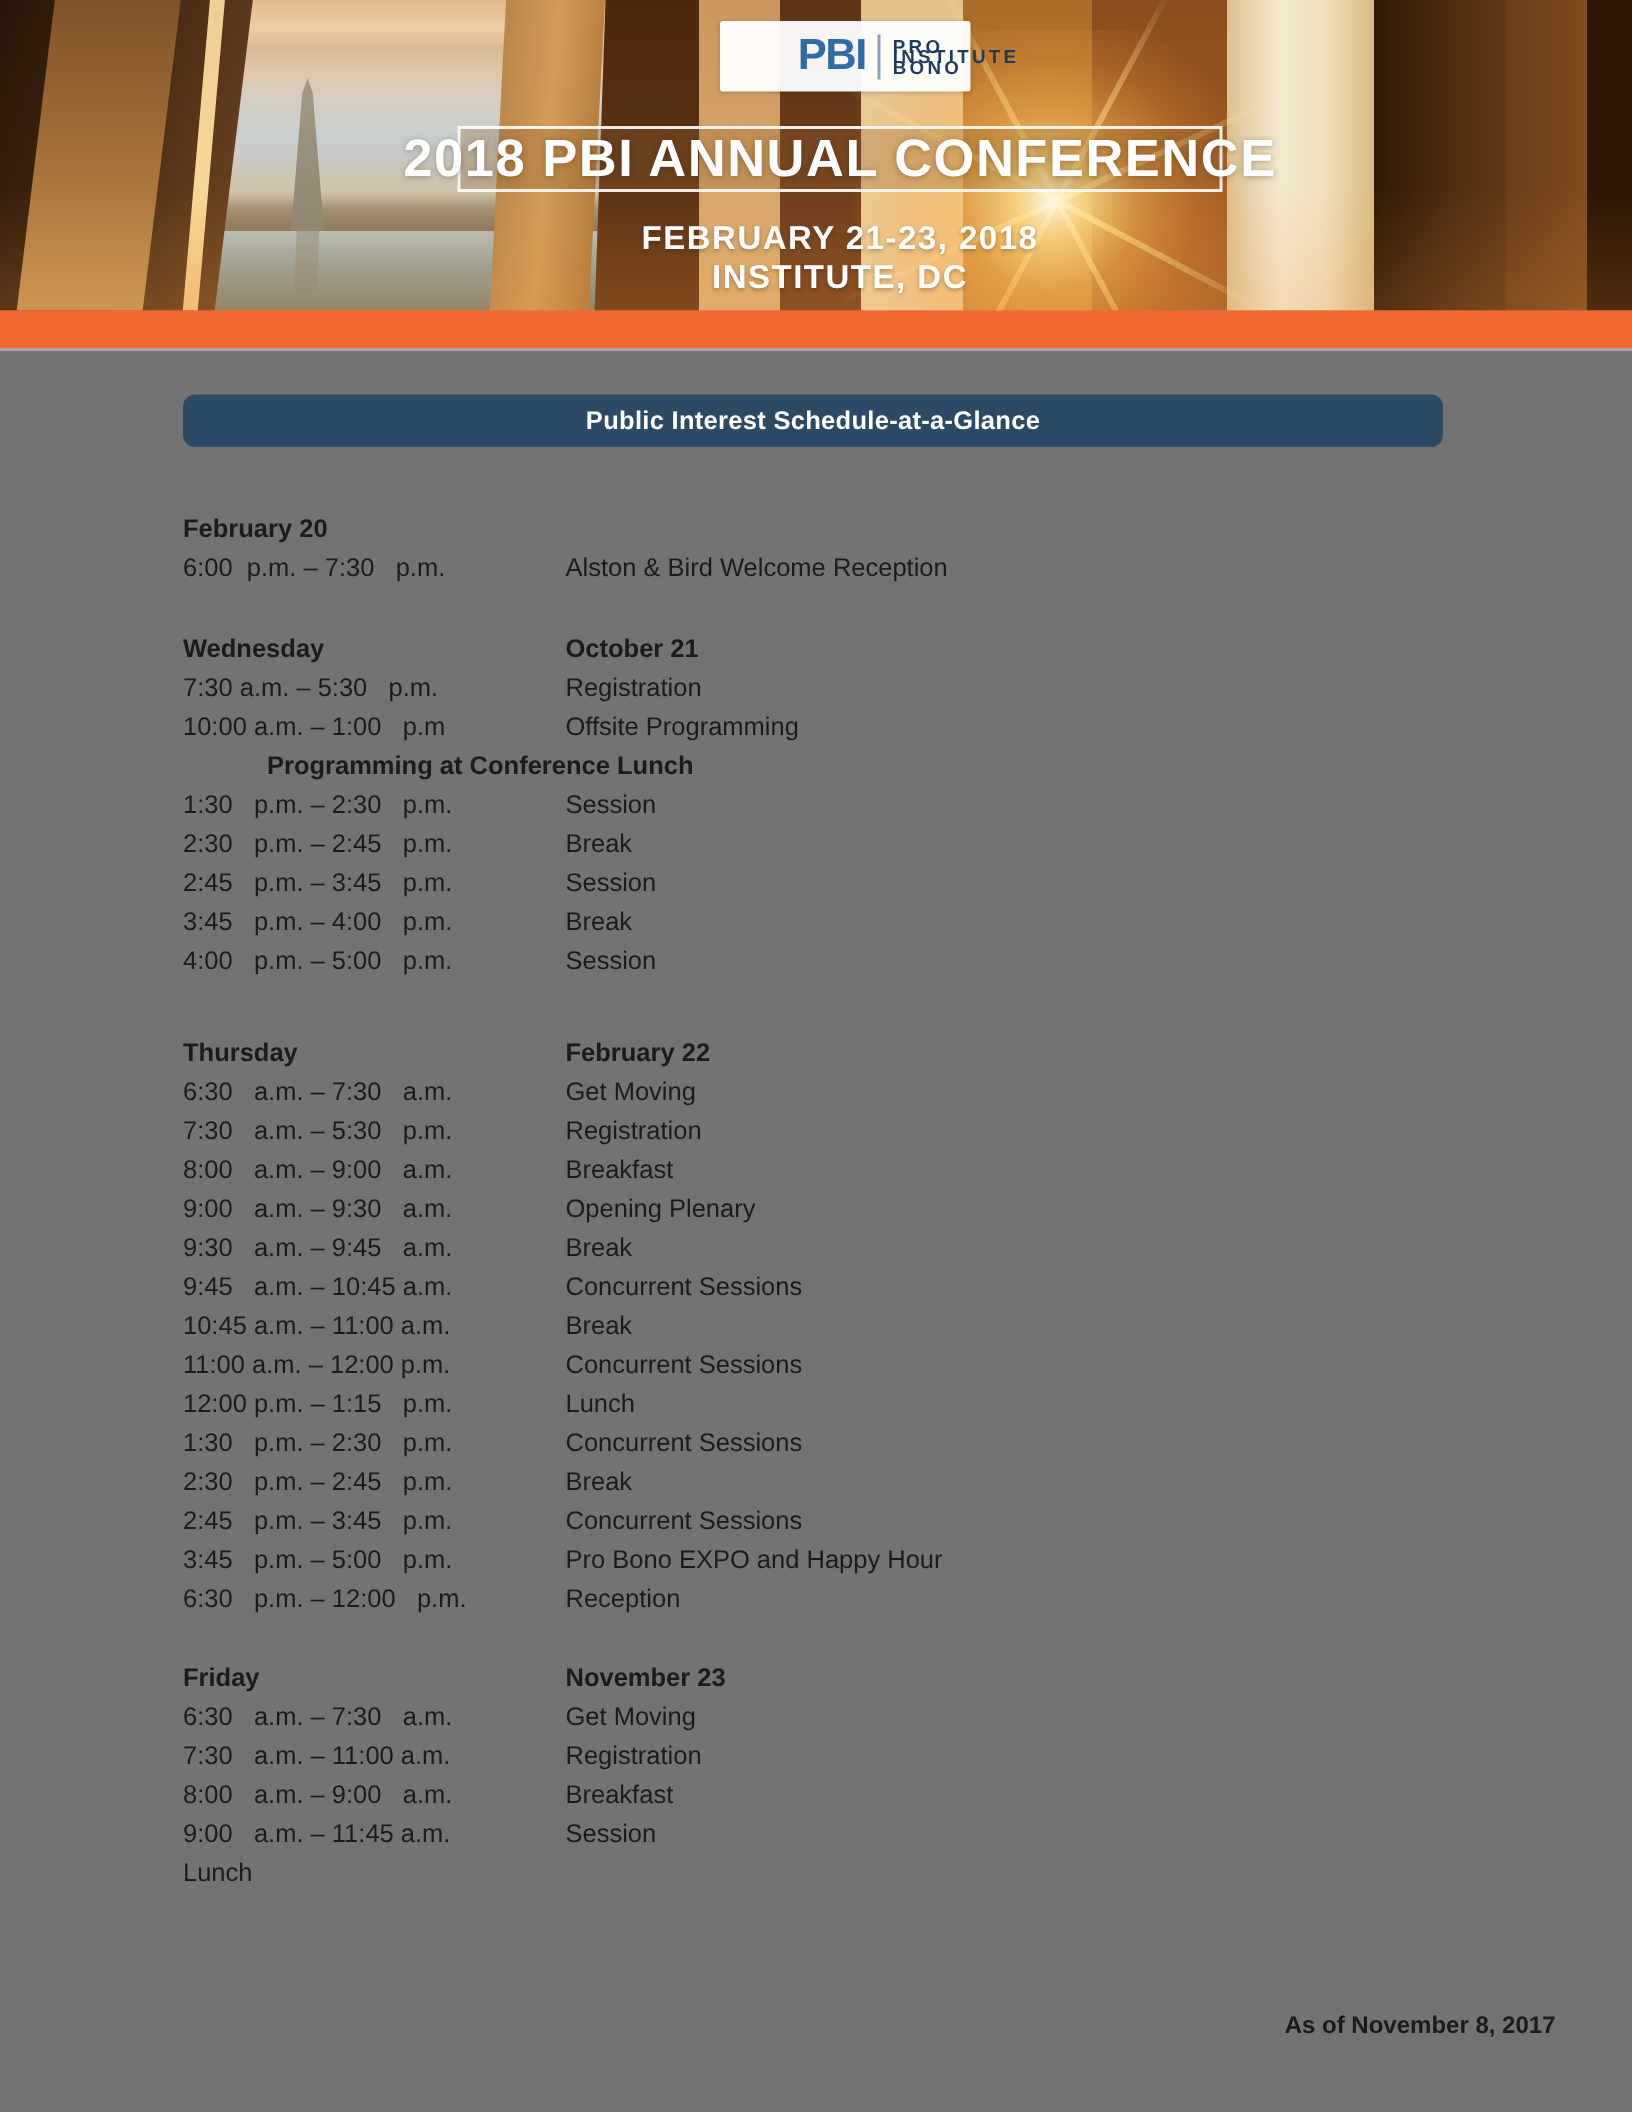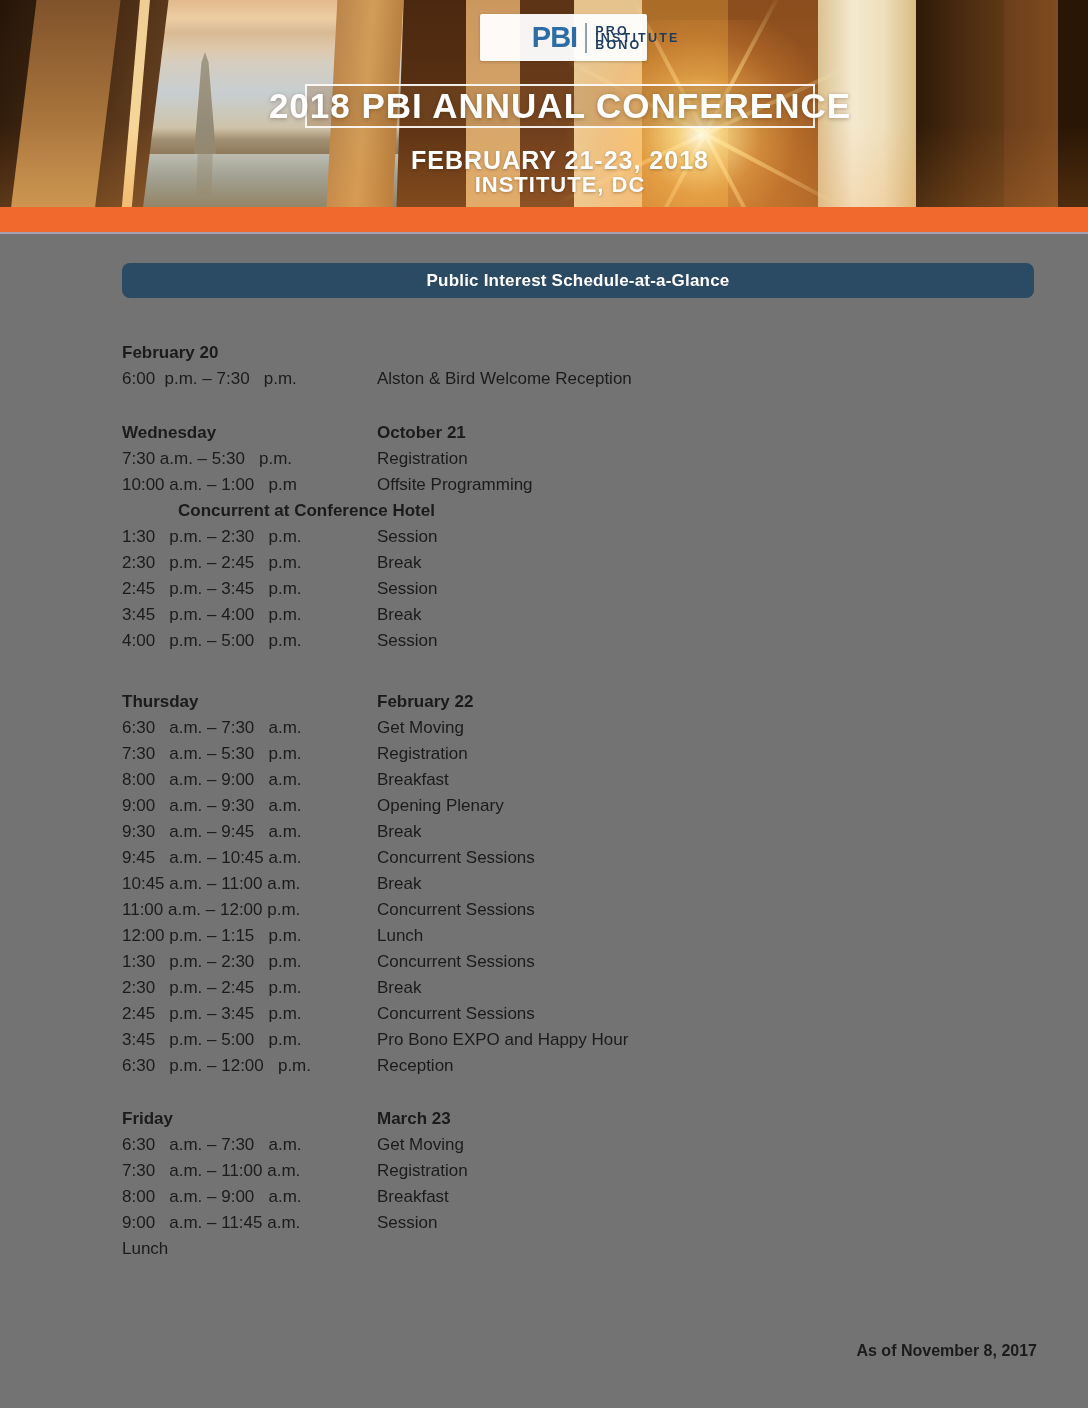--- a/index.html
+++ b/index.html
@@ -57,29 +57,29 @@
   .logo-divider{width:2px;height:30px;background:#8fa3b5;}
   .logo-text{display:flex;flex-direction:column;justify-content:center;}
   .logo-text span{font-size:12.5px;font-weight:700;letter-spacing:2.2px;color:var(--logo-navy);line-height:14px;}
 
   .title-box{left:305px;top:84px;width:510px;height:44px;border:2px solid rgba(255,255,255,.9);
              background:rgba(150,100,50,.30);display:flex;align-items:center;justify-content:center;}
   .title-box span{font-size:35px;font-weight:700;color:#ffffff;letter-spacing:1px;white-space:nowrap;
                   text-shadow:0 1px 4px rgba(60,30,0,.35);}
   .date-line,.loc-line{left:305px;width:510px;text-align:center;color:#ffffff;font-weight:700;
                        text-shadow:0 1px 3px rgba(60,30,0,.35);letter-spacing:1px;}
-  .date-line{top:146px;font-size:25px;}
+  .date-line{top:146px;font-size:22px;}
   .loc-line{top:172px;font-size:22px;}
 
   
   .orange-bar{position:absolute;left:0;top:207px;width:1088px;height:25px;background:var(--accent-orange);}
   .lav-line{position:absolute;left:0;top:232px;width:1088px;height:2px;background:#A79FB2;}
 
   
-  .header-bar{position:absolute;left:122px;top:263px;width:912px;height:35px;background:var(--header-navy);
+  .header-bar{position:absolute;left:122px;top:263px;width:840px;height:35px;background:var(--header-navy);
               border-radius:8px;display:flex;align-items:center;justify-content:center;}
   .header-bar span{color:#ffffff;font-weight:700;font-size:17px;letter-spacing:.2px;}
 
   
   .schedule{position:absolute;left:122px;top:340px;width:880px;font-size:17px;line-height:26px;}
   .section{margin-bottom:0;}
   .section:nth-child(1){margin-bottom:23px;}
   .section:nth-child(2){margin-bottom:35px;margin-top:28px;}
   .section:nth-child(3){margin-bottom:27px;}
   .row{display:flex;}
@@ -165,21 +165,21 @@
           <span class="cell-event">October 21</span>
         </div>
         <div class="row">
           <span class="cell-time">7:30 a.m. – 5:30   p.m.</span>
           <span class="cell-event">Registration</span>
         </div>
         <div class="row">
           <span class="cell-time">10:00 a.m. – 1:00   p.m</span>
           <span class="cell-event">Offsite Programming</span>
         </div>
-        <div class="subheader">Concurrent at Conference Hotel</div>
+        <div class="subheader">Programming at Conference Lunch</div>
         <div class="row">
           <span class="cell-time">1:30   p.m. – 2:30   p.m.</span>
           <span class="cell-event">Session</span>
         </div>
         <div class="row">
           <span class="cell-time">2:30   p.m. – 2:45   p.m.</span>
           <span class="cell-event">Break</span>
         </div>
         <div class="row">
           <span class="cell-time">2:45   p.m. – 3:45   p.m.</span>
@@ -252,21 +252,21 @@
           <span class="cell-event">Pro Bono EXPO and Happy Hour</span>
         </div>
         <div class="row">
           <span class="cell-time">6:30   p.m. – 12:00   p.m.</span>
           <span class="cell-event">Reception</span>
         </div>
       </div>
       <div class="section">
         <div class="row day-row">
           <span class="cell-time">Friday</span>
-          <span class="cell-event">March 23</span>
+          <span class="cell-event">November 23</span>
         </div>
         <div class="row">
           <span class="cell-time">6:30   a.m. – 7:30   a.m.</span>
           <span class="cell-event">Get Moving</span>
         </div>
         <div class="row">
           <span class="cell-time">7:30   a.m. – 11:00 a.m.</span>
           <span class="cell-event">Registration</span>
         </div>
         <div class="row">

